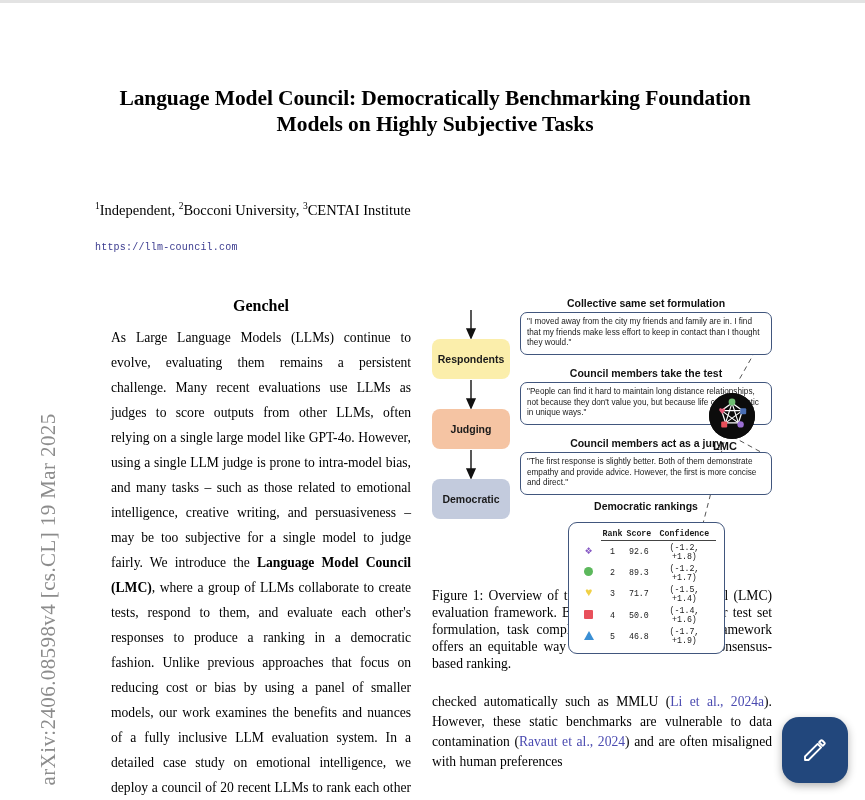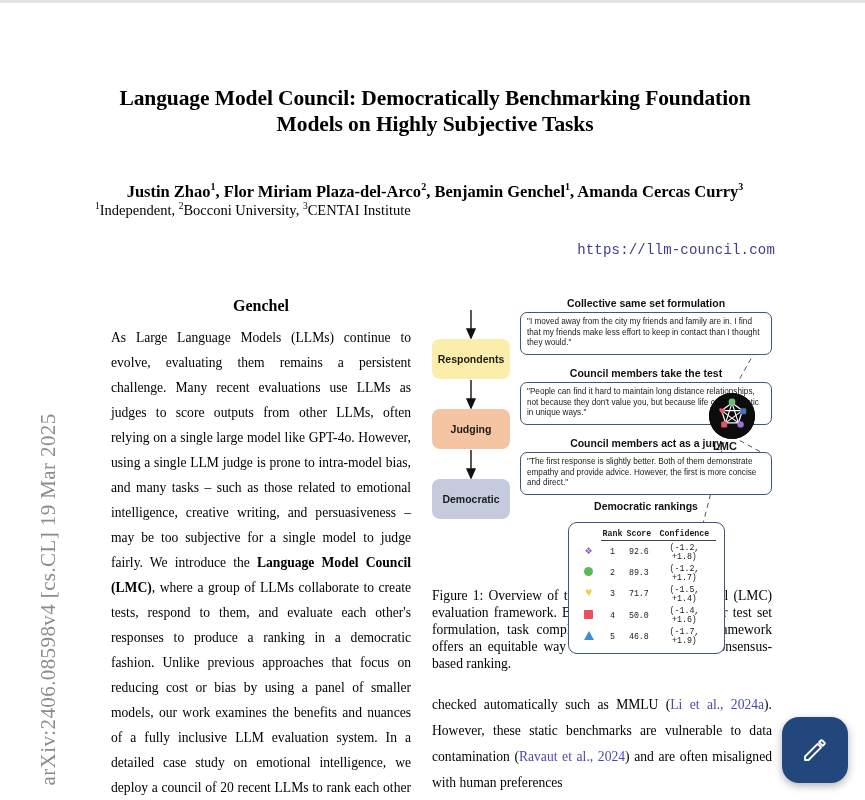--- a/index.html
+++ b/index.html
@@ -55,23 +55,23 @@
   }
   .authors sup{font-size:10px;font-weight:bold;vertical-align:super;}
   .affil{
     position:absolute;left:95px;top:198px;width:680px;
     text-align:left;
     font-size:14.5px;
   }
   .affil sup{font-size:9.5px;vertical-align:super;}
   .url{
     position:absolute;left:95px;top:239px;width:680px;
-    text-align:right;
+    text-align:left;
     font-family:"Liberation Mono", monospace;
-    font-size:14px;
+    font-size:10px;
     color:#3b3b8f;
     letter-spacing:.2px;
   }
 
   
   .col-left{
     position:absolute;left:111px;top:294px;width:300px;
   }
   .abstract-head{
     text-align:center;font-weight:bold;font-size:16px;margin:0 0 10px 0;
@@ -164,21 +164,21 @@
     font-weight:bold;font-size:11px;color:#111;
   }
   .dashes{position:absolute;left:0;top:0;width:340px;height:285px;pointer-events:none;}
 
   .fig-caption{
     margin-top:6px;
     font-size:13.6px;line-height:16.95px;text-align:justify;
   }
   .body-right{
     margin-top:19px;
-    font-size:13.6px;line-height:26px;text-align:justify;
+    font-size:13.6px;line-height:20px;text-align:justify;
   }
   .cite{color:#4a4ab0;}
 
   
   .fab{
     position:absolute;right:17px;bottom:17px;
     width:66px;height:66px;border-radius:17px;
     background:#22477c;
     box-shadow:0 3px 9px rgba(0,0,0,.30);
     display:flex;align-items:center;justify-content:center;
@@ -192,26 +192,20 @@
 
 <div class="page">
 
   <div class="arxiv-stamp">arXiv:2406.08598v4  [cs.CL]  19 Mar 2025</div>
 
   <div class="title">
     <span>Language Model Council: Democratically Benchmarking Foundation</span><br>
     <span>Models on Highly Subjective Tasks</span>
   </div>
 
-  <div class="authors">
-    <span>Justin Zhao</span><sup>1</sup>,
-    <span>Flor Miriam Plaza-del-Arco</span><sup>2</sup>,
-    <span>Benjamin Genchel</span><sup>1</sup>,
-    <span>Amanda Cercas Curry</span><sup>3</sup>
-  </div>
 
   <div class="affil">
     <sup>1</sup><span>Independent</span>,
     <sup>2</sup><span>Bocconi University</span>,
     <sup>3</sup><span>CENTAI Institute</span>
   </div>
 
   <div class="url">https://llm-council.com</div>
 
   <div class="col-left">

